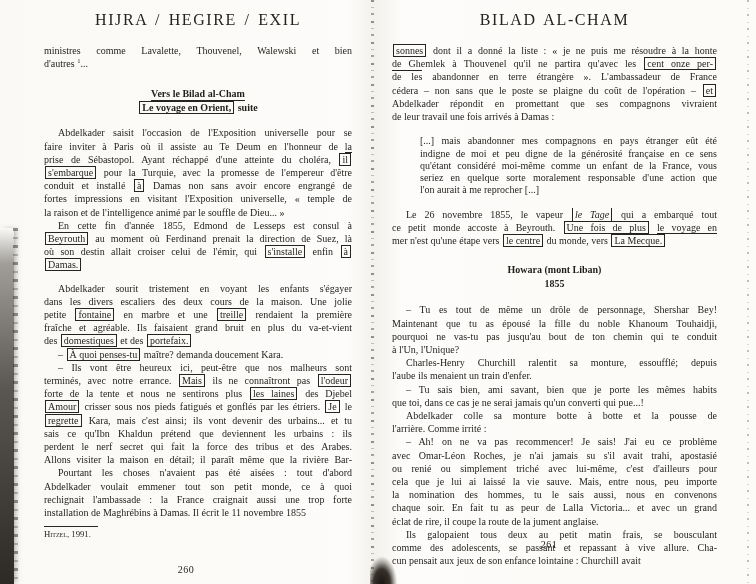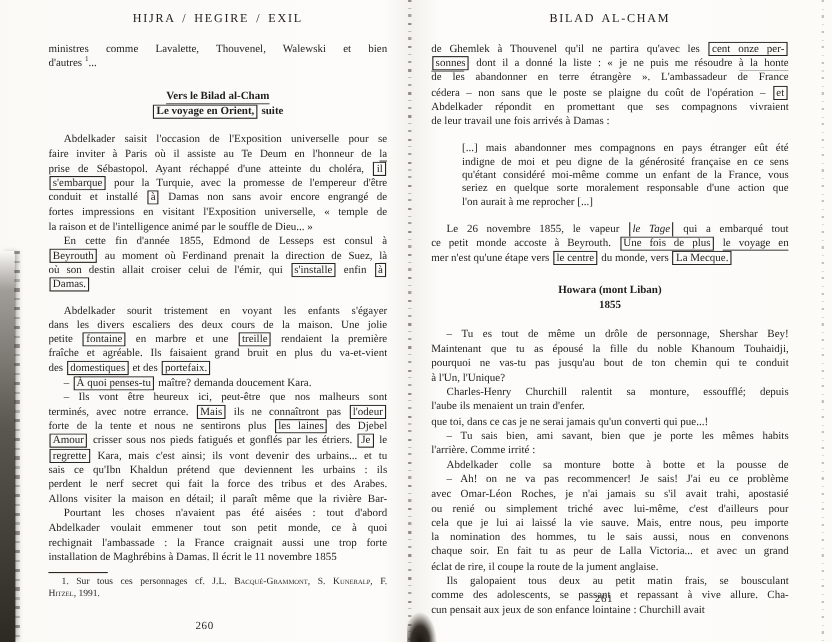--- a/index.html
+++ b/index.html
@@ -15,21 +15,21 @@
   .gutter-line{position:absolute;left:371px;top:0;bottom:0;width:3px;opacity:.75;
     background:repeating-linear-gradient(180deg,rgba(70,63,55,.75) 0 2px,transparent 2px 7px,rgba(70,63,55,.4) 7px 8px,transparent 8px 13px,rgba(70,63,55,.6) 13px 15px,transparent 15px 21px);}
   .right-edge-line{position:absolute;left:747px;top:0;bottom:0;width:2px;opacity:.4;
     background:repeating-linear-gradient(180deg,rgba(70,63,55,.8) 0 2px,transparent 2px 8px,rgba(70,63,55,.45) 8px 9px,transparent 9px 14px);}
   .gutter-blob{position:absolute;left:370px;top:543px;width:34px;height:41px;
     background:radial-gradient(ellipse 60% 90% at 35% 100%,#181510 0%,#37312a 40%,rgba(70,63,55,.35) 62%,transparent 75%);}
   
   .page{position:absolute;top:0;height:584px;box-sizing:border-box;}
   .page-left{left:0;width:372px;padding:0 20px 0 44px;}
   .page-right{left:360px;width:378px;padding:0 21px 0 32px;}
-  .running-head{padding-top:11px;text-align:center;font-size:11px;letter-spacing:1.6px;word-spacing:2px;color:#26231f;}
+  .running-head{padding-top:11px;text-align:center;font-size:16px;letter-spacing:1.6px;word-spacing:2px;color:#26231f;}
   .page-number{position:absolute;width:100%;left:0;text-align:center;font-size:10px;letter-spacing:.5px;}
   .page-left .page-number{top:564px;}
   .page-right .page-number{top:539px;}
   
   .page-body{font-size:10px;line-height:13.2px;}
   .blk{margin:0;}
   .line{text-align:justify;text-align-last:justify;overflow:hidden;max-height:14px;}
   .line.last{text-align-last:left;}
   .line.ind{text-indent:14px;}
   .b-heading .line{text-align:center;text-align-last:center;font-weight:bold;line-height:14px;max-height:15px;}
@@ -104,33 +104,32 @@
           <div class="line"><span>Allons visiter la maison en détail; il paraît même que la rivière Bar-</span></div>
         </div>
         <div class="blk b-para">
           <div class="line ind"><span>Pourtant les choses n'avaient pas été aisées : tout d'abord</span></div>
           <div class="line"><span>Abdelkader voulait emmener tout son petit monde, ce à quoi</span></div>
           <div class="line"><span>rechignait l'ambassade : la France craignait aussi une trop forte</span></div>
           <div class="line last"><span>installation de Maghrébins à Damas. Il écrit le 11 novembre 1855</span></div>
         </div>
         <div class="blk b-rule" style="margin-top: 7px;"></div>
         <div class="blk b-footnote" style="margin-top: 2px;">
-          <div class="line ind"><span>1. Sur tous ces personnages cf. J.L. </span><span class="m-sc">Bacqué-Grammont</span><span>, S. </span><span class="m-sc">Kuneralp</span><span>, F.</span></div>
           <div class="line last"><span class="m-sc">Hitzel</span><span>, 1991.</span></div>
         </div>
       </div>
     <div class="page-number">260</div>
   </div>
 
   <div class="page page-right">
     <div class="running-head">BILAD AL-CHAM</div>
     <div class="page-body">
         <div class="blk b-para" style="margin-top: 15px;">
+          <div class="line"><span class="m-box">sonnes</span><span> dont il a donné la liste : « je ne puis me résoudre </span><span class="m-ul">à la honte</span></div>
           <div class="line"><span>de Ghemlek à Thouvenel qu'il ne partira qu'avec les </span><span class="m-box">cent onze per-</span></div>
-          <div class="line"><span class="m-box">sonnes</span><span> dont il a donné la liste : « je ne puis me résoudre </span><span class="m-ul">à la honte</span></div>
           <div class="line"><span class="m-ol">de les</span><span> abandonner en terre étrangère ». L'ambassadeur de France</span></div>
           <div class="line"><span>cédera – non sans que le poste se plaigne du coût de l'opération – </span><span class="m-box">et</span></div>
           <div class="line"><span>Abdelkader répondit en promettant que ses compagnons vivraient</span></div>
           <div class="line last"><span>de leur travail une fois arrivés à Damas :</span></div>
         </div>
         <div class="blk b-quote" style="margin-top: 12px;">
           <div class="line"><span>[...] mais abandonner mes compagnons en pays étranger eût été</span></div>
           <div class="line"><span>indigne de moi et peu digne de la générosité française en ce sens</span></div>
           <div class="line"><span>qu'étant considéré moi-même comme un enfant de la France, vous</span></div>
           <div class="line"><span>seriez en quelque sorte moralement responsable d'une action que</span></div>
@@ -149,26 +148,26 @@
           <div class="line ind"><span>– Tu es tout de même un drôle de personnage, Shershar Bey!</span></div>
           <div class="line"><span>Maintenant que tu as épousé la fille du noble Khanoum Touhaidji,</span></div>
           <div class="line"><span>pourquoi ne vas-tu pas jusqu'au bout de ton chemin qui te conduit</span></div>
           <div class="line last"><span>à l'Un, l'Unique?</span></div>
         </div>
         <div class="blk b-para">
           <div class="line ind"><span>Charles-Henry Churchill ralentit sa monture, essoufflé; depuis</span></div>
           <div class="line last"><span>l'aube ils menaient un train d'enfer.</span></div>
         </div>
         <div class="blk b-para">
+          <div class="line ind"><span>– Tu sais bien, ami savant, bien que je porte les mêmes habits</span></div>
           <div class="line last"><span>que toi, dans ce cas je ne serai jamais qu'un converti qui pue...!</span></div>
-          <div class="line ind"><span>– Tu sais bien, ami savant, bien que je porte les mêmes habits</span></div>
         </div>
         <div class="blk b-para">
+          <div class="line ind"><span>Abdelkader colle sa monture botte à botte et la pousse de</span></div>
           <div class="line last"><span>l'arrière. Comme irrité :</span></div>
-          <div class="line ind"><span>Abdelkader colle sa monture botte à botte et la pousse de</span></div>
         </div>
         <div class="blk b-para">
           <div class="line ind"><span>– Ah! on ne va pas recommencer! Je sais! J'ai eu ce problème</span></div>
           <div class="line"><span>avec Omar-Léon Roches, je n'ai jamais su s'il avait trahi, apostasié</span></div>
           <div class="line"><span>ou renié ou simplement triché avec lui-même, c'est d'ailleurs pour</span></div>
           <div class="line"><span>cela que je lui ai laissé la vie sauve. Mais, entre nous, peu importe</span></div>
           <div class="line"><span>la nomination des hommes, tu le sais aussi, nous en convenons</span></div>
           <div class="line"><span>chaque soir. En fait tu as peur de Lalla Victoria... et avec un grand</span></div>
           <div class="line last"><span>éclat de rire, il coupe la route de la jument anglaise.</span></div>
         </div>

